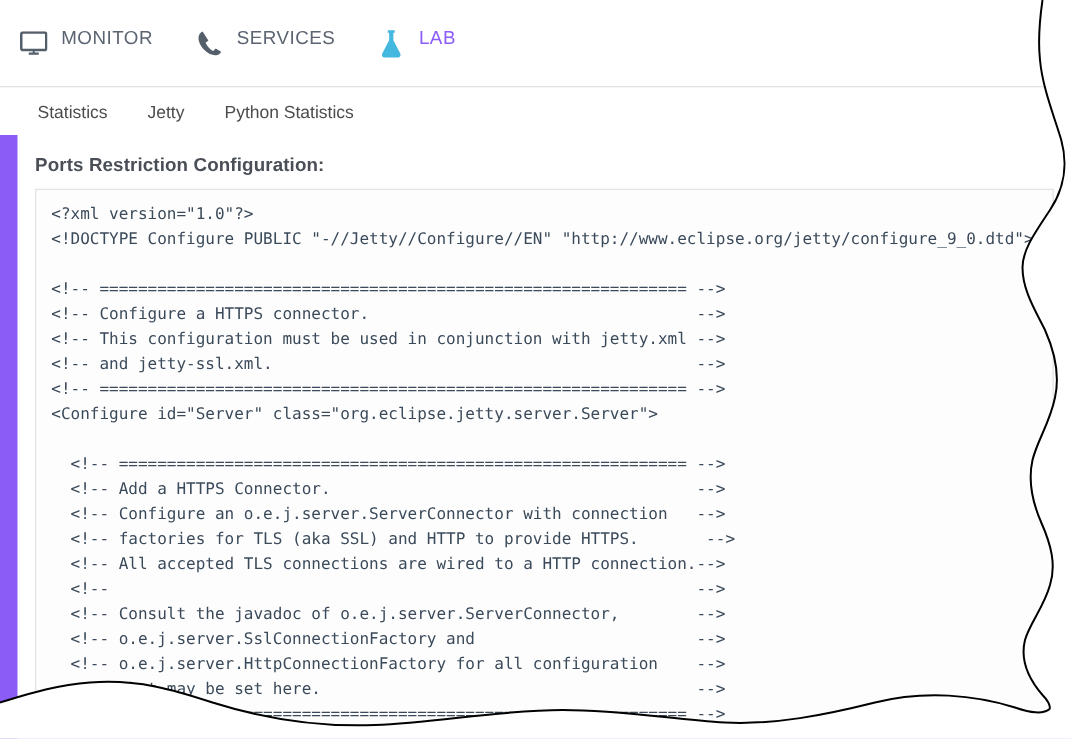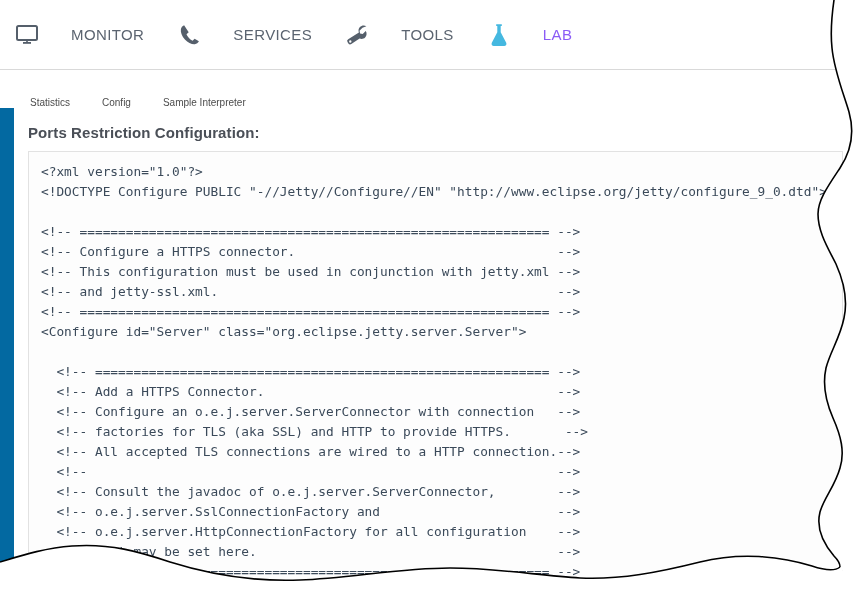--- a/index.html
+++ b/index.html
@@ -29,25 +29,24 @@
     height: 70px;
     background: #ffffff;
     border-bottom: 1px solid #d9d9d9;
     display: flex;
     align-items: center;
     padding-left: 14px;
     box-sizing: border-box;
   }
   .nav-item {
     display: flex;
-    align-items: center;
+    align-items: flex-start;
     margin-right: 32px;
     cursor: pointer;
     user-select: none;
-    gap: 22px;
   }
   .nav-item .nav-icon {
     display: inline-flex;
     align-items: center;
     justify-content: center;
     width: 26px;
     height: 26px;
     margin-right: 9px;
     color: #555f6b;
   }
@@ -65,41 +64,41 @@
     height: 38px;
     background: #ffffff;
     display: flex;
     align-items: stretch;
     padding-left: 14px;
     box-sizing: border-box;
     position: relative;
   }
   .tab {
     display: flex;
-    align-items: flex-end;
+    align-items: center;
     padding: 0 16px;
-    font-size: 10px;
+    font-size: 14px;
     color: #4c4c4c;
     cursor: pointer;
     position: relative;
     user-select: none;
   }
   .tab.active { color: #45b8e0; }
   .tab.active::after {
     content: "";
     position: absolute;
     left: 0; right: 0;
     bottom: 0;
     height: 4px;
     background: #45b8e0;
   }
 
   
   .page {
-    background: #0369a1;
+    background: #8b5cf6;
     padding: 0;
     height: 483px;
     box-sizing: border-box;
     position: relative;
   }
   .page-inner {
     margin-left: 14px;
     background: #ffffff;
     height: 100%;
     box-sizing: border-box;
@@ -161,49 +160,41 @@
     <div class="nav-item">
       <span class="nav-icon">
         <svg width="20" height="22" viewBox="0 0 20 22" fill="currentColor">
           <path d="M5.1 1.2C3.4 1.9 2.2 3.4 1.9 5.2c-.5 3 1 7 4 10.2 3 3.2 6.9 5.1 9.9 4.8 1.8-.2 3.4-1.3 4.1-2.9l-4.3-2.6-2 2.1c-1.1-.5-2.4-1.5-3.6-2.8-1.2-1.3-2.1-2.7-2.5-3.8l2.2-1.9L5.1 1.2z"></path>
         </svg>
       </span>
       <span class="nav-label">SERVICES</span>
     </div>
 
 
-    <div class="nav-item">
-      <span class="nav-icon">
-        <svg width="24" height="22" viewBox="0 0 24 22" fill="currentColor">
-          <path d="M21.4 2.3c-2-1.4-4.8-1.1-6.5.7-1.4 1.5-1.7 3.6-1 5.4L3.2 15.2a2.1 2.1 0 0 0-.7 2.9l.9 1.4a2.1 2.1 0 0 0 2.9.6l8.3-5.5c1.8.8 4 .5 5.5-1 1.8-1.8 2-4.6.6-6.6l-3 3-2.6-.6-.6-2.6 3-3.1zM5.3 16.3a1.2 1.2 0 1 1 0 2.4 1.2 1.2 0 0 1 0-2.4z"></path>
-        </svg>
-      </span>
-      <span class="nav-label">TOOLS</span>
-    </div>
 
     <div class="nav-item active">
       <span class="nav-icon">
         <svg width="20" height="24" viewBox="0 0 20 24" fill="currentColor">
           <path d="M7.2 1.2h5.6v1.9h-1.1v6.1l5.5 10.6c.8 1.5-.3 3.2-2 3.2H4.8c-1.7 0-2.8-1.7-2-3.2l5.5-10.6V3.1H7.2V1.2z"></path>
         </svg>
       </span>
       <span class="nav-label">LAB</span>
     </div>
 
   </div>
 
   <div class="tabbar">
     <div class="tab">
       <span>Statistics</span>
     </div>
     <div class="tab">
-      <span>Config</span>
+      <span>Jetty</span>
     </div>
     <div class="tab">
-      <span>Sample Interpreter</span>
+      <span>Python Statistics</span>
     </div>
   </div>
 
   <div class="page">
     <div class="page-inner">
       <div class="page-title">Ports Restriction Configuration:</div>
       <div class="codebox">
         <pre>&lt;?xml version="1.0"?&gt;
 &lt;!DOCTYPE Configure PUBLIC "-//Jetty//Configure//EN" "http://www.eclipse.org/jetty/configure_9_0.dtd"&gt;
 

